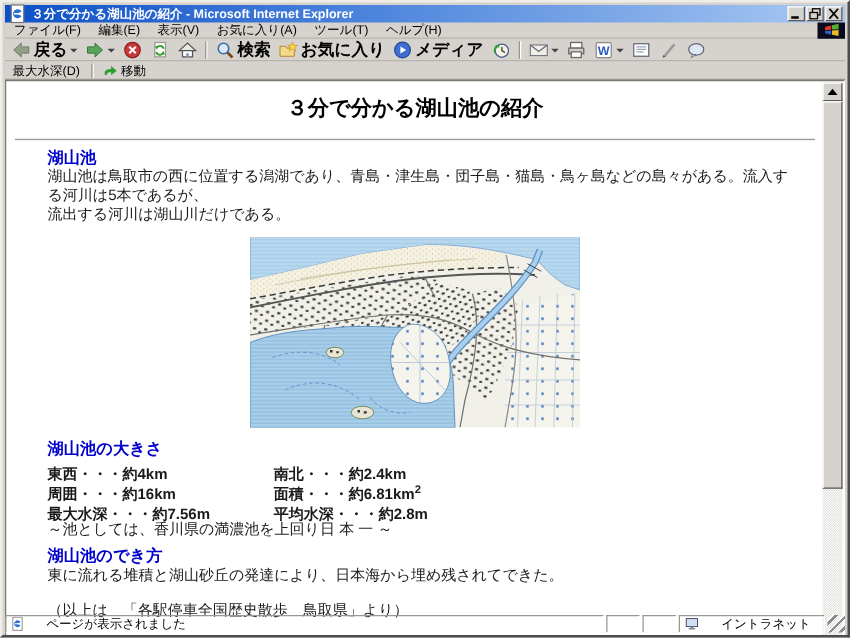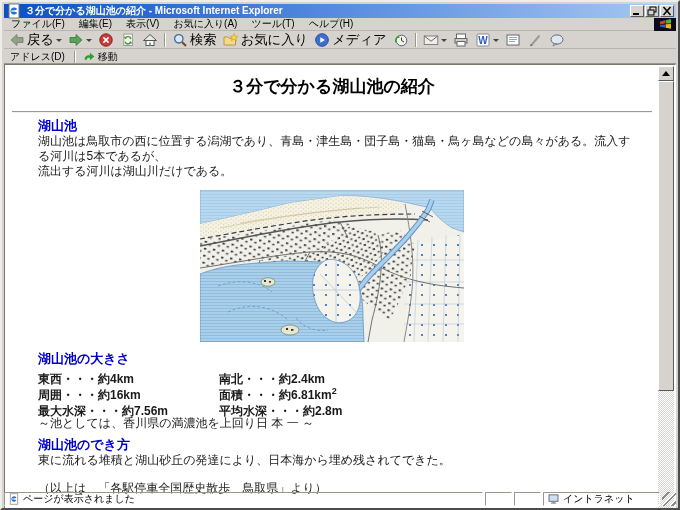--- a/index.html
+++ b/index.html
@@ -37,21 +37,21 @@
   .menubar .spacer{ flex:1; }
   .throbber{ width:22px; height:13px; background:#0a0a1e; display:flex; align-items:center; justify-content:center; }
 
   
   .toolbar{
     position:absolute; left:2px; top:30px; right:2px; height:17px;
     display:flex; align-items:center; font-size:10px;
     border-bottom:1px solid #b8b5ae; padding-left:2px;
   }
   .tbtn{ display:flex; align-items:center; height:17px; padding:0 2px; background:transparent; border:1px solid transparent; white-space:nowrap; color:#000;}
-  .tbtn .lbl{ margin-left:2px; }
+  .tbtn .lbl{ margin-left:2px;font-weight:bold; }
   .icon16{ width:16px; height:16px; display:block; }
   .caret{ width:0; height:0; border:3px solid transparent; border-top:3px solid #444; margin:3px 0 0 2px; }
   .tsep{ width:2px; height:14px; border-left:1px solid #9a978f; border-right:1px solid #fff; margin:0 3px; }
 
   
   .addressbar{
     position:absolute; left:2px; top:48px; right:2px; height:14px;
     display:flex; align-items:center; font-size:10px; padding:0 2px;
     border-bottom:1px solid #9a978f;
   }
@@ -99,21 +99,21 @@
   .tri-up{ width:0;height:0;border:4px solid transparent;border-bottom:5px solid #000; margin-bottom:4px;}
   .tri-down{ width:0;height:0;border:4px solid transparent;border-top:5px solid #000; margin-top:4px;}
   .sb-thumb{ position:absolute; left:0; top:15px; width:16px; height:310px; background:#d6d3ce;
     border:1px solid; border-color:#fff #5a5a5a #5a5a5a #fff; }
 
   
   .statusbar{
     position:absolute; left:2px; right:2px; bottom:2px; height:16px;
     display:flex; align-items:stretch; gap:2px; font-size:10px; padding-top:2px;
   }
-  .pane{ border:1px solid; border-color:#9a978f #fff #fff #9a978f; display:flex; align-items:center; padding:0 3px; gap:3px; overflow:hidden; white-space:nowrap;}
+  .pane{ border:1px solid; border-color:#9a978f #fff #fff #9a978f; display:flex; align-items:center; padding:0 3px; gap:17px; overflow:hidden; white-space:nowrap;}
   .pane-msg{ flex:1; }
   .pane-sm{ width:27px; }
   .pane-zone{ width:117px; }
   .grip{ width:14px; border:0;
     background:repeating-linear-gradient(135deg, transparent 0 3px, #fff 3px 4px, #8a8a8a 4px 6px);
   }
 </style>
 </head>
 <body>
 
@@ -266,21 +266,21 @@
     </button>
     <button class="tbtn">
       <svg class="icon16" viewBox="0 0 16 16">
           <ellipse cx="8" cy="7.5" rx="6" ry="4.6" fill="#dfe8f2" stroke="#667"></ellipse>
           <path d="M5 11.5 L4 14 L7.8 11.8 Z" fill="#dfe8f2" stroke="#667" stroke-width="0.7"></path>
         </svg>
     </button>
   </div>
 
   <div class="addressbar">
-    <span class="addr-label">アドレス(D)</span>
+    <span class="addr-label">最大水深(D)</span>
     <span class="go-sep"></span>
     <button class="go-btn">
       <svg width="13" height="13" viewBox="0 0 16 16">
           <path d="M2 11.5 C2 7 5.5 6.5 8.5 6.5 L8.5 3.5 L14 8 L8.5 12.5 L8.5 9.5 C6 9.5 4.2 9.9 4.2 12.8 Z" fill="#2f9e2f"></path>
         </svg>
       <span>移動</span>
     </button>
   </div>
 
   <div class="content">

